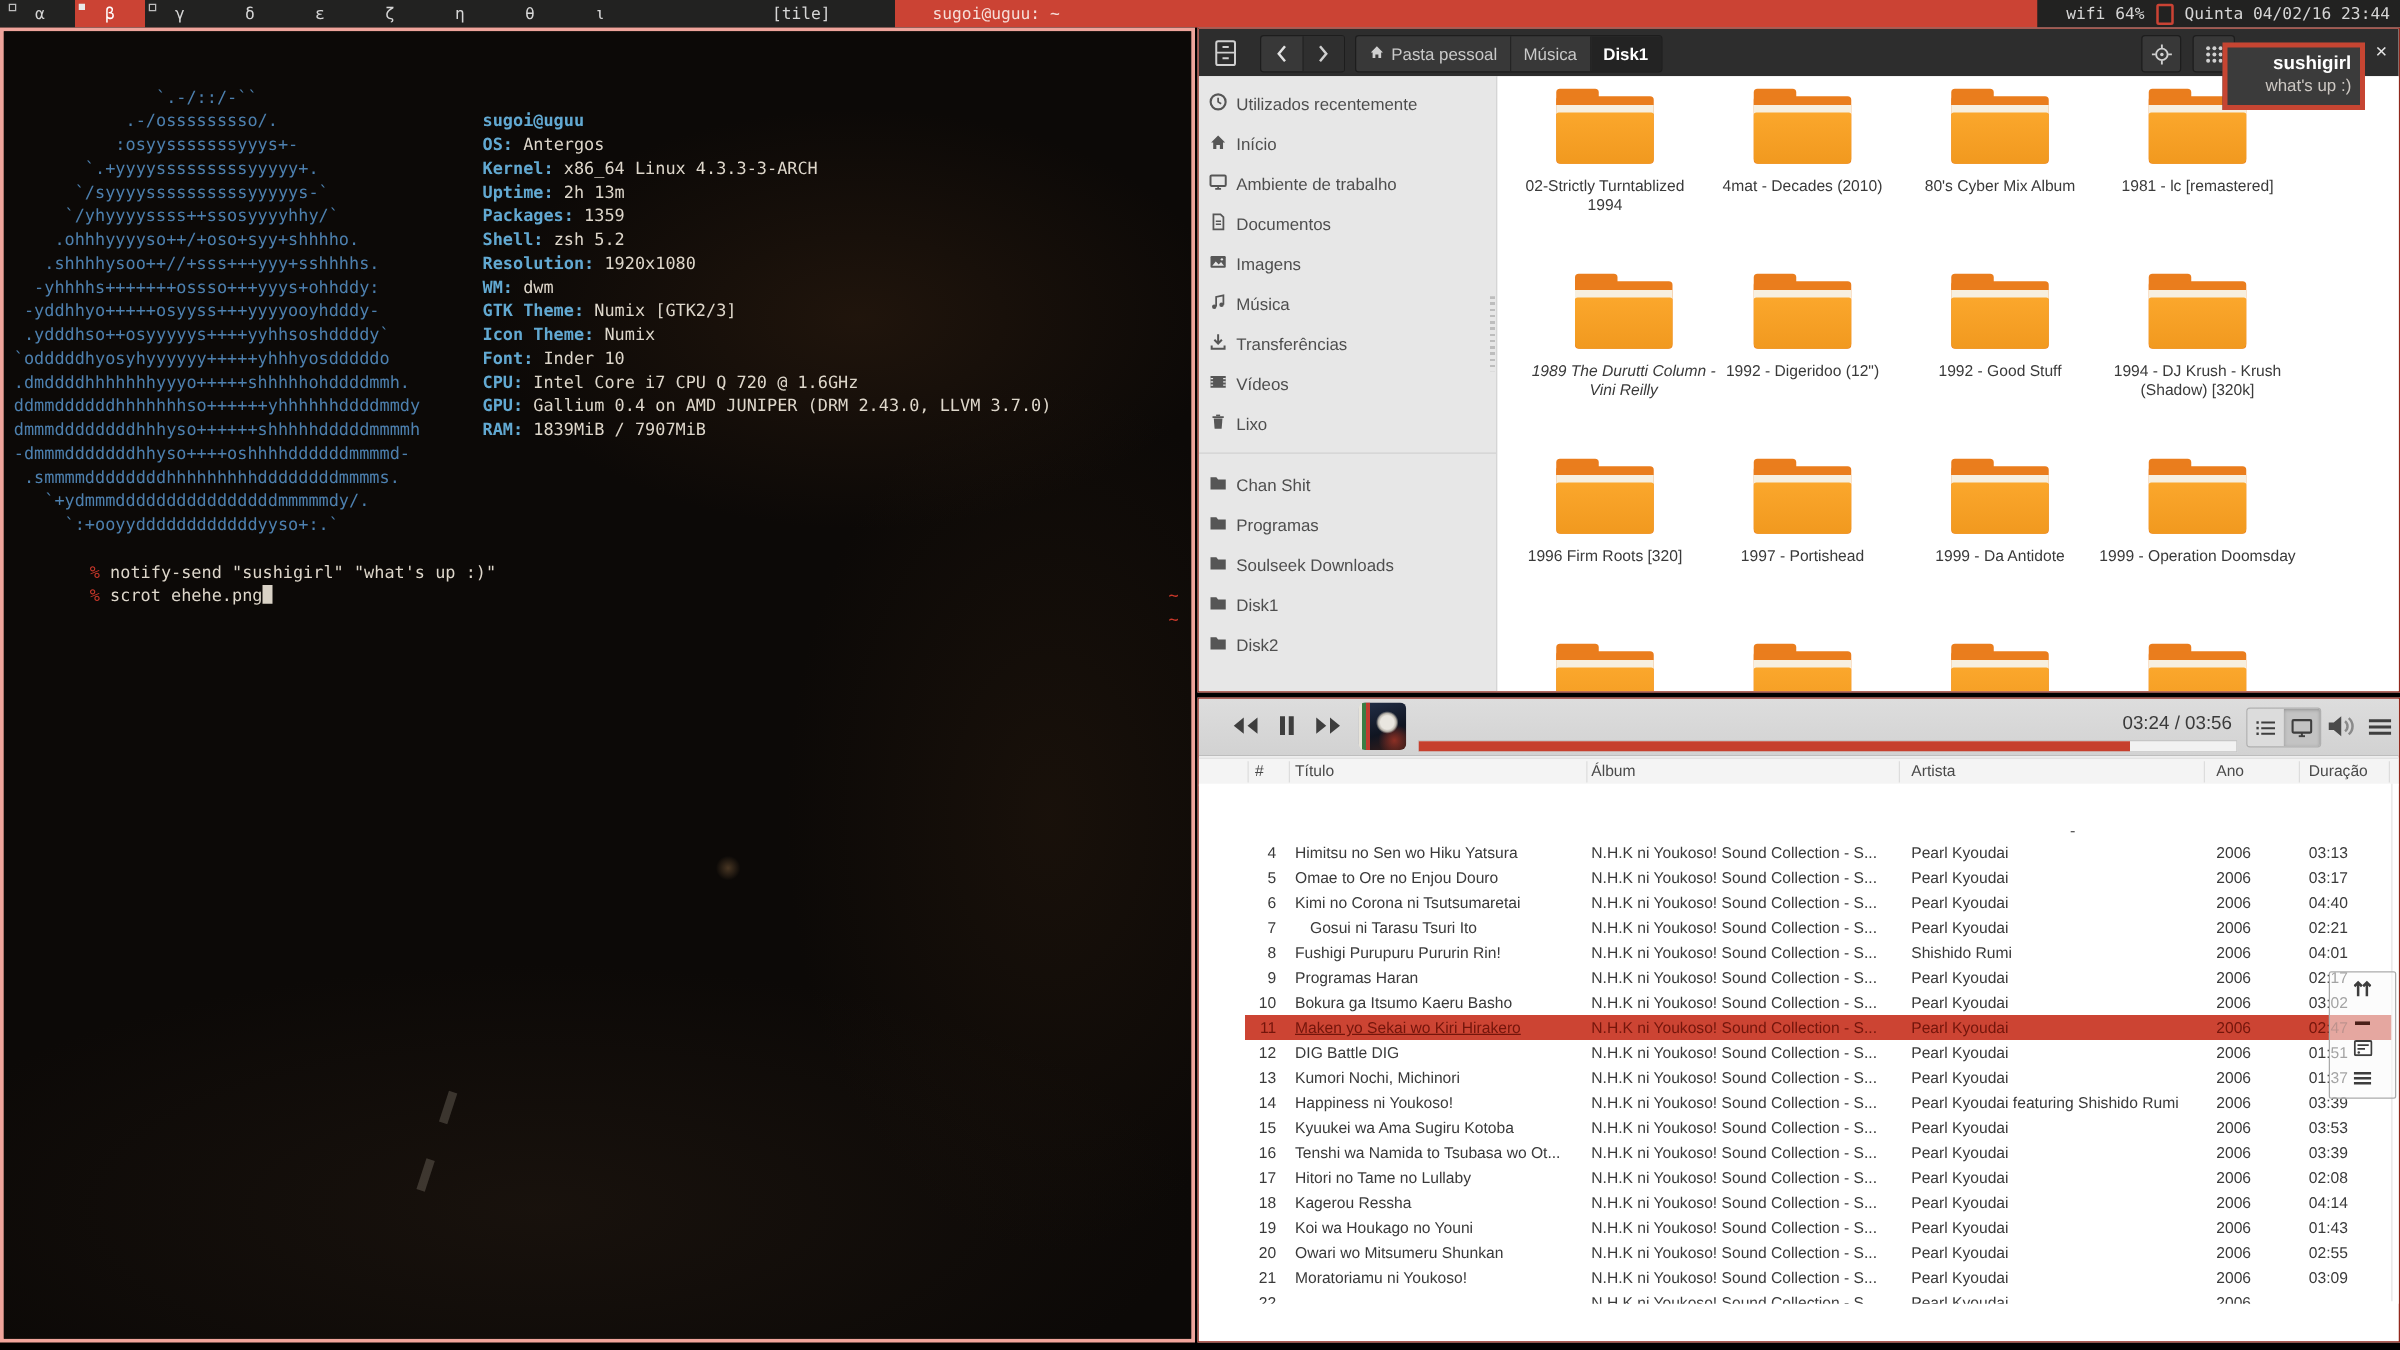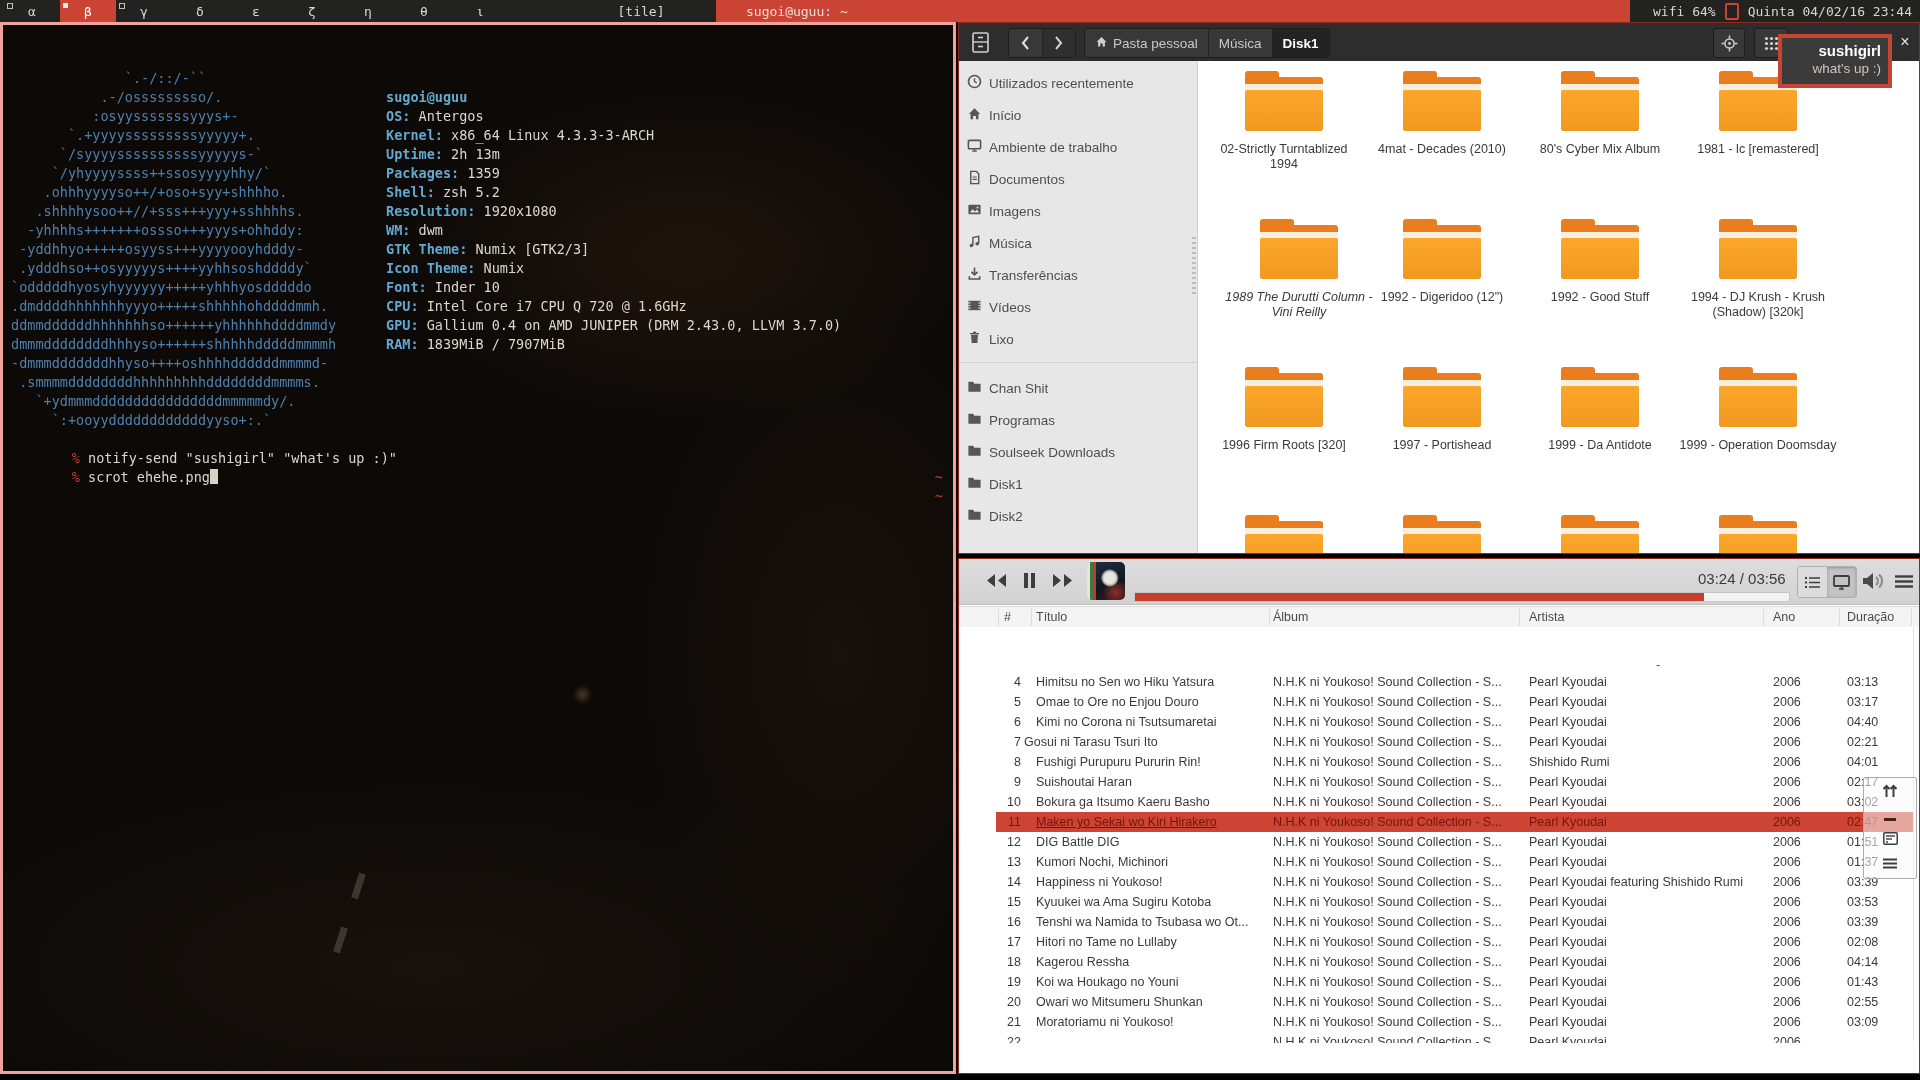--- a/index.html
+++ b/index.html
@@ -594,37 +594,37 @@
         <div class="pr" style="top: 85px;">
           <div class="pr-cell" style="left: 39px; width: 23px; text-align: right;">6</div>
           <div class="pr-cell" style="left: 77px; width: 230px; overflow: hidden;">Kimi no Corona ni Tsutsumaretai</div>
           <div class="pr-cell" style="left: 314px; width: 242px; overflow: hidden;">N.H.K ni Youkoso! Sound Collection - S...</div>
           <div class="pr-cell" style="left: 570px; width: 230px; overflow: hidden;">Pearl Kyoudai</div>
           <div class="pr-cell" style="left: 814px; width: 60px; overflow: hidden;">2006</div>
           <div class="pr-cell" style="left: 888px; width: 60px; overflow: hidden;">04:40</div>
         </div>
         <div class="pr" style="top: 105px;">
           <div class="pr-cell" style="left: 39px; width: 23px; text-align: right;">7</div>
-          <div class="pr-cell" style="left: 65px; width: 230px; overflow: hidden;">Gosui ni Tarasu Tsuri Ito</div>
+          <div class="pr-cell" style="left: 89px; width: 230px; overflow: hidden;">Gosui ni Tarasu Tsuri Ito</div>
           <div class="pr-cell" style="left: 314px; width: 242px; overflow: hidden;">N.H.K ni Youkoso! Sound Collection - S...</div>
           <div class="pr-cell" style="left: 570px; width: 230px; overflow: hidden;">Pearl Kyoudai</div>
           <div class="pr-cell" style="left: 814px; width: 60px; overflow: hidden;">2006</div>
           <div class="pr-cell" style="left: 888px; width: 60px; overflow: hidden;">02:21</div>
         </div>
         <div class="pr" style="top: 125px;">
           <div class="pr-cell" style="left: 39px; width: 23px; text-align: right;">8</div>
           <div class="pr-cell" style="left: 77px; width: 230px; overflow: hidden;">Fushigi Purupuru Pururin Rin!</div>
           <div class="pr-cell" style="left: 314px; width: 242px; overflow: hidden;">N.H.K ni Youkoso! Sound Collection - S...</div>
           <div class="pr-cell" style="left: 570px; width: 230px; overflow: hidden;">Shishido Rumi</div>
           <div class="pr-cell" style="left: 814px; width: 60px; overflow: hidden;">2006</div>
           <div class="pr-cell" style="left: 888px; width: 60px; overflow: hidden;">04:01</div>
         </div>
         <div class="pr" style="top: 145px;">
           <div class="pr-cell" style="left: 39px; width: 23px; text-align: right;">9</div>
-          <div class="pr-cell" style="left: 77px; width: 230px; overflow: hidden;">Suishoutai Haran</div>
+          <div class="pr-cell" style="left: 77px; width: 230px; overflow: hidden;">Programas Haran</div>
           <div class="pr-cell" style="left: 314px; width: 242px; overflow: hidden;">N.H.K ni Youkoso! Sound Collection - S...</div>
           <div class="pr-cell" style="left: 570px; width: 230px; overflow: hidden;">Pearl Kyoudai</div>
           <div class="pr-cell" style="left: 814px; width: 60px; overflow: hidden;">2006</div>
           <div class="pr-cell" style="left: 888px; width: 60px; overflow: hidden;">02:17</div>
         </div>
         <div class="pr" style="top: 165px;">
           <div class="pr-cell" style="left: 39px; width: 23px; text-align: right;">10</div>
           <div class="pr-cell" style="left: 77px; width: 230px; overflow: hidden;">Bokura ga Itsumo Kaeru Basho</div>
           <div class="pr-cell" style="left: 314px; width: 242px; overflow: hidden;">N.H.K ni Youkoso! Sound Collection - S...</div>
           <div class="pr-cell" style="left: 570px; width: 230px; overflow: hidden;">Pearl Kyoudai</div>

